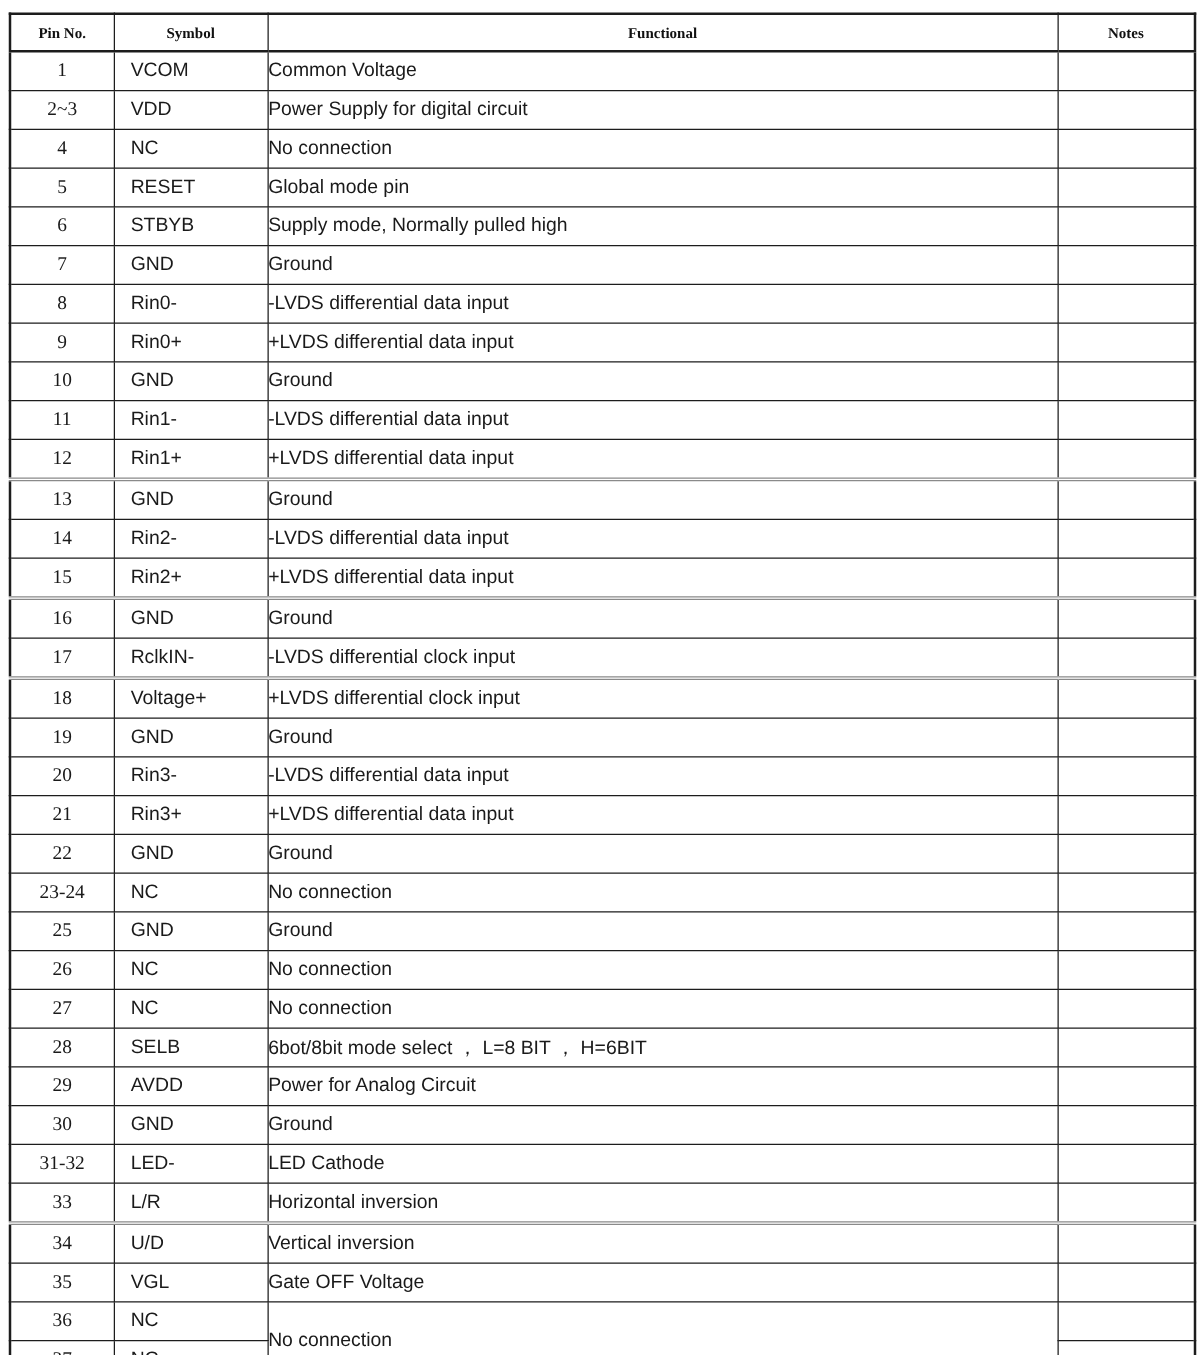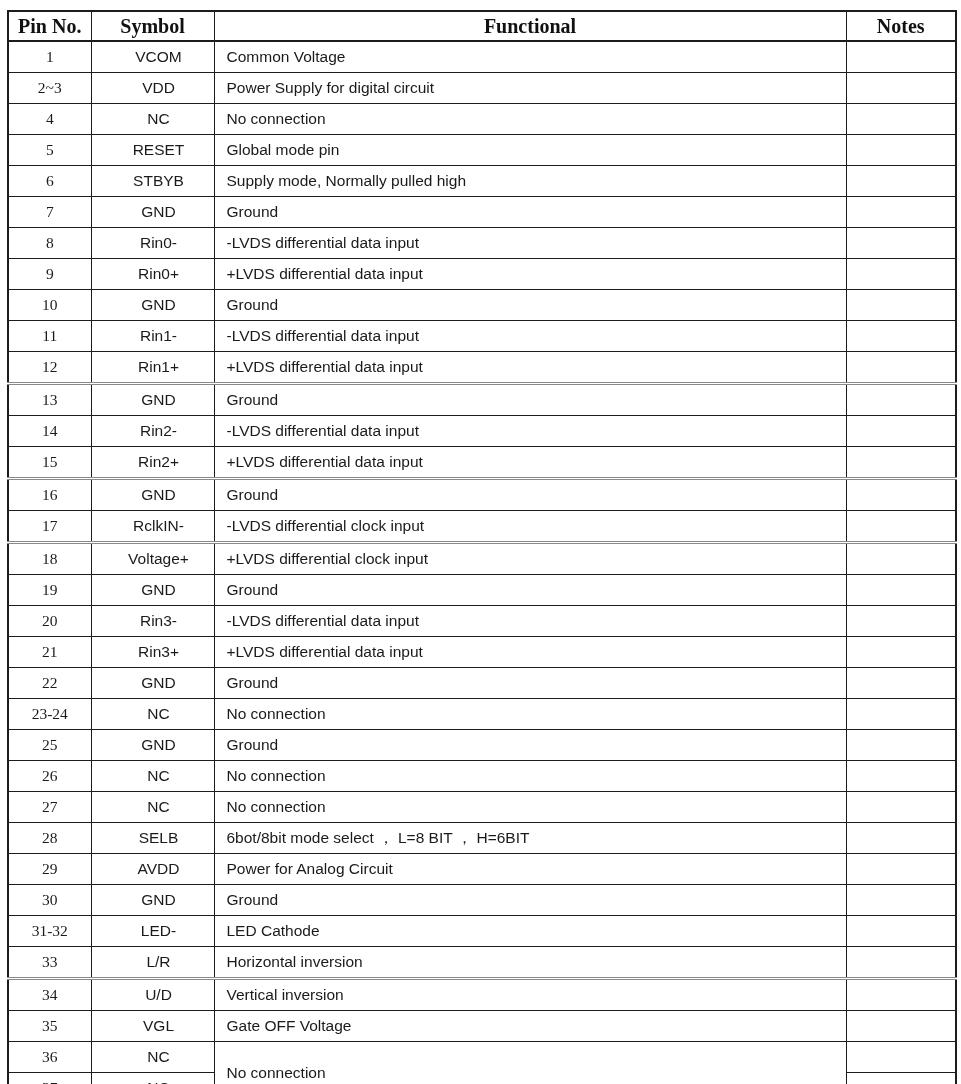--- a/index.html
+++ b/index.html
@@ -29,46 +29,46 @@
   col.c-notes  { width: 110px; }
 
   th, td {
     border: 1px solid #1c1c1c;
     overflow: hidden;
     white-space: nowrap;
   }
   thead th {
     font-family: "Liberation Serif", serif;
     font-weight: bold;
-    font-size: 20px;
+    font-size: 12px;
     color: #111111;
     height: 26px;
     text-align: center;
     vertical-align: middle;
     border-bottom: 2px solid #1c1c1c;
   }
   td {
     height: 28px;
     font-size: 15.5px;
     color: #1a1a1a;
     vertical-align: middle;
   }
   td.cell-pin {
     font-family: "Liberation Serif", serif;
     text-align: center;
   }
   td.cell-symbol {
     font-family: "Liberation Sans", sans-serif;
-    text-align: center;
+    text-align: left;
     padding-left: 13px;
   }
   td.cell-functional {
     font-family: "Liberation Sans", sans-serif;
     text-align: left;
-    padding-left: 12px;
+    padding-left: 0;
   }
   td.cell-notes {
     font-family: "Liberation Sans", sans-serif;
   }
   
   tr.sep td {
     border-top: 3px double #8a8a8a;
     margin-top: 28px;
   }
 </style>

